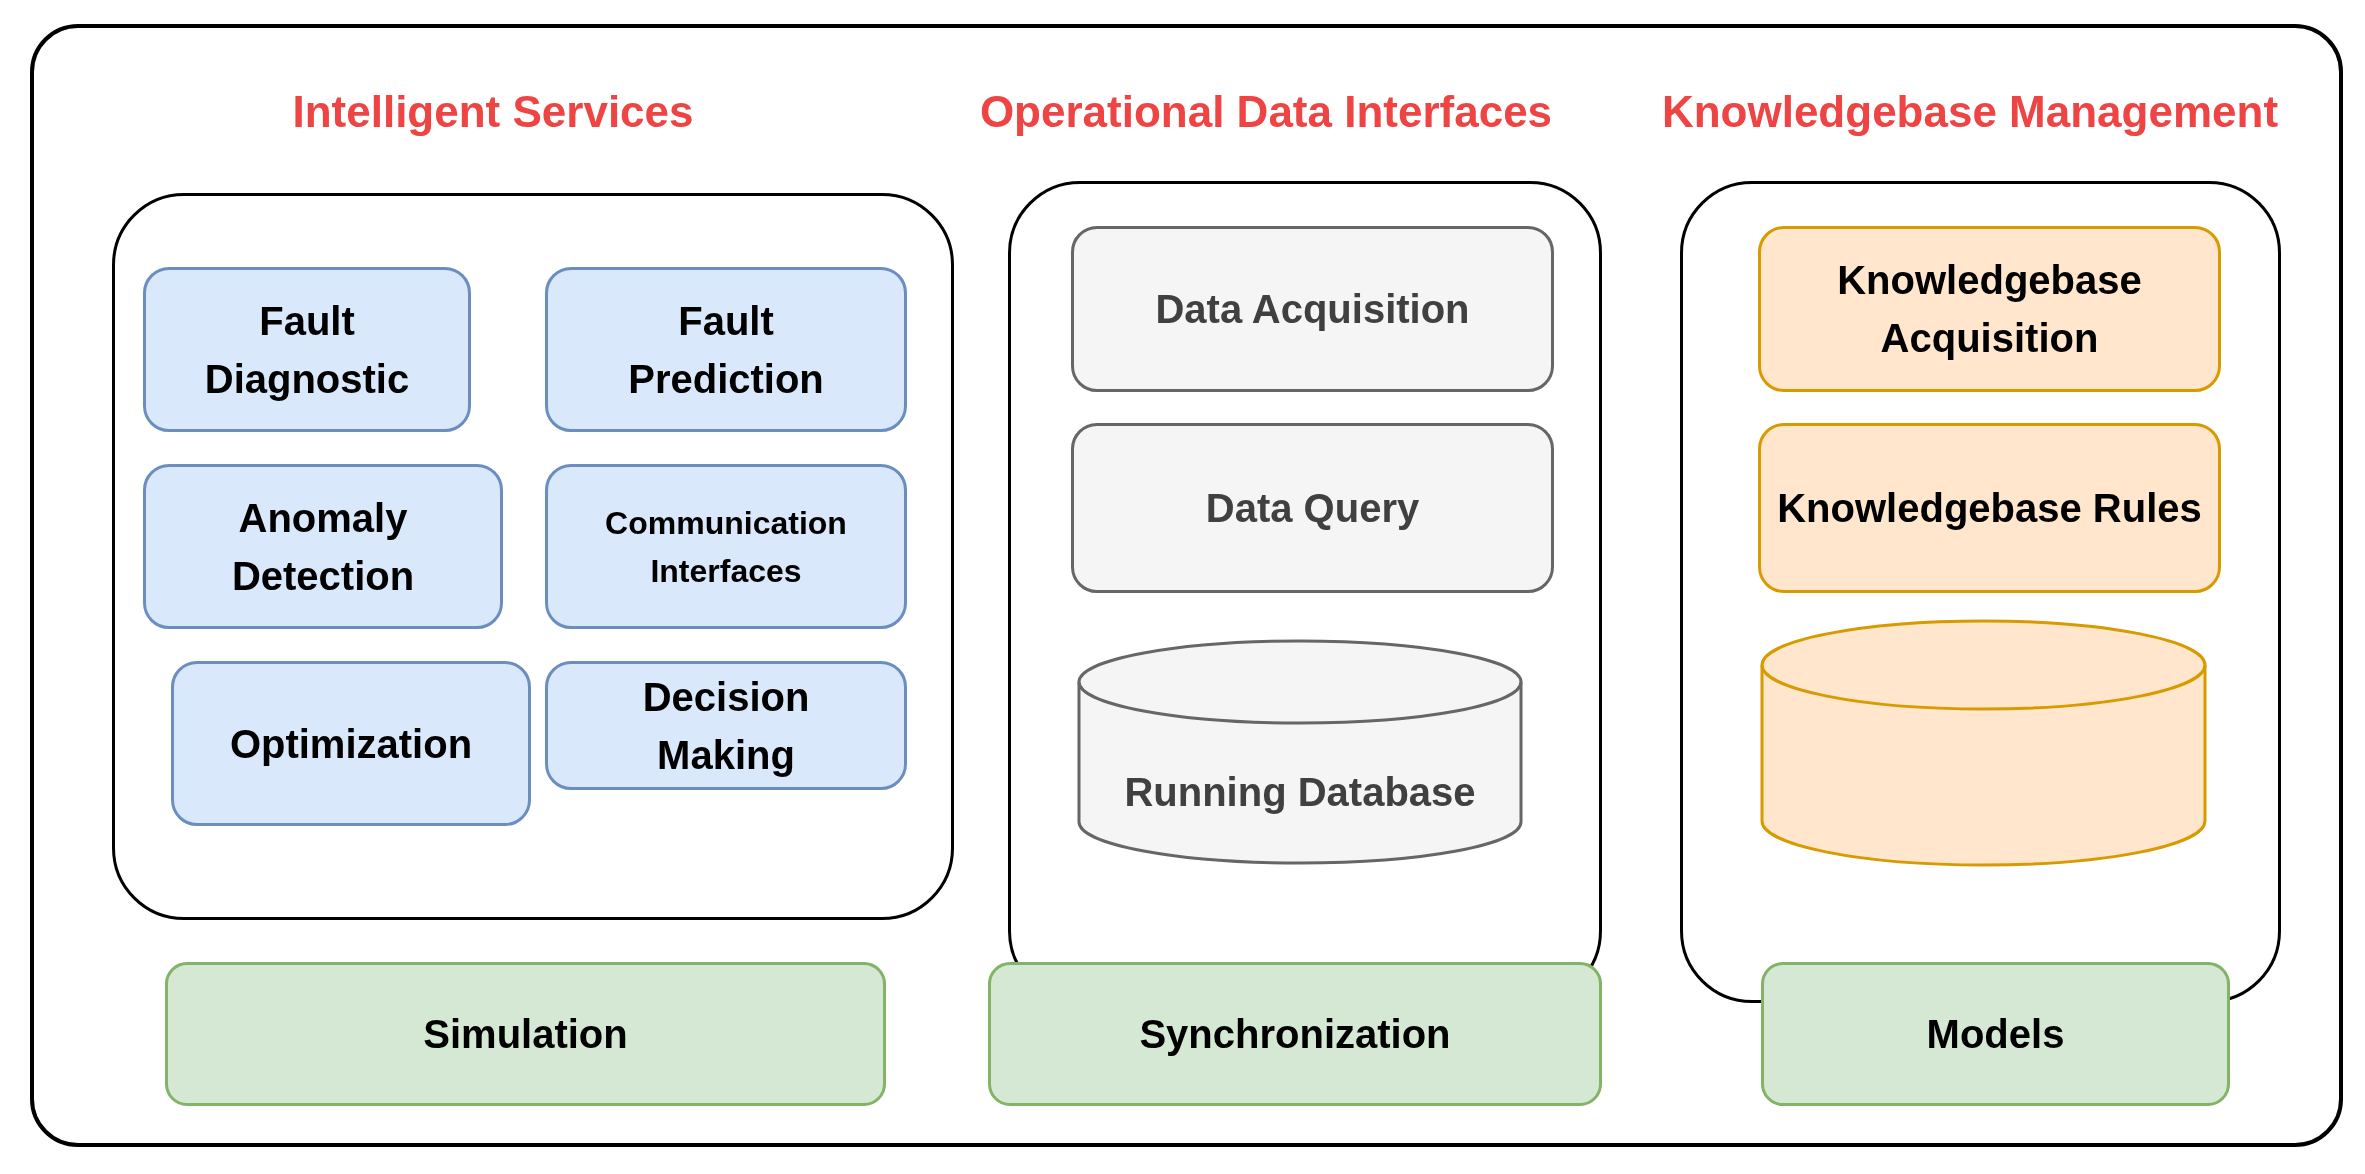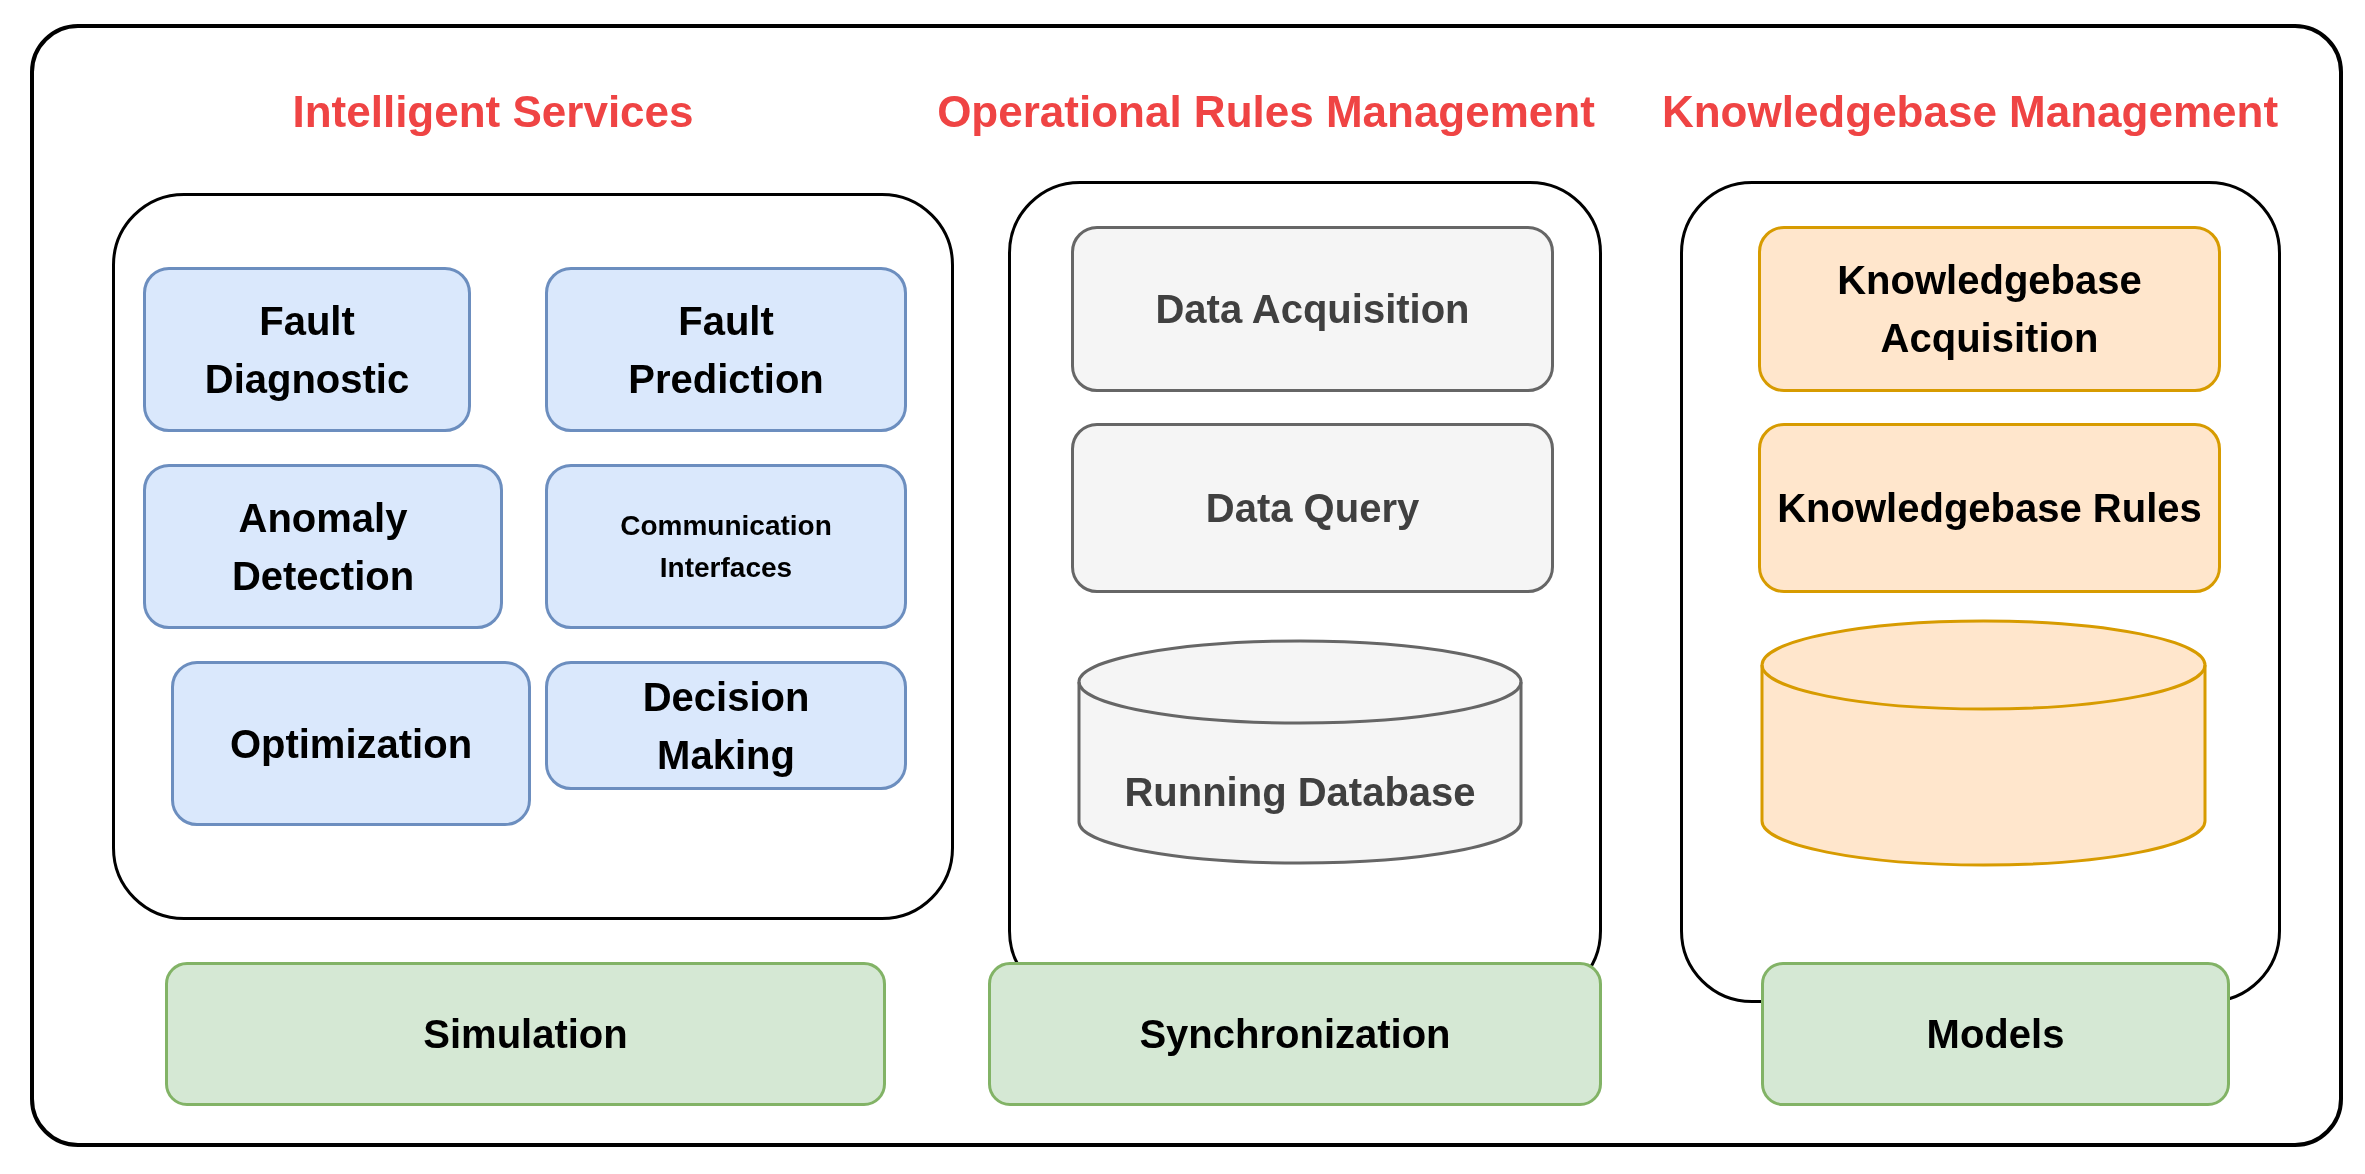--- a/index.html
+++ b/index.html
@@ -18,21 +18,21 @@
   .outer-frame{border:4px solid var(--frame-stroke);border-radius:48px;background:transparent;}
 
   .col-title{font-size:44px;font-weight:700;color:#ef4444;text-align:center;line-height:1.1;white-space:nowrap;}
 
   .group{border:3px solid var(--frame-stroke);border-radius:72px;background:#ffffff;}
 
   .node{display:flex;align-items:center;justify-content:center;text-align:center;
         font-weight:700;font-size:40px;line-height:1.45;color:#000;border-radius:26px;}
 
   .node.blue{background:var(--service-fill);border:3px solid var(--service-stroke);padding:0 38px;}
-  .node.blue.small{font-size:28px;line-height:1.5;padding:0 24px;}
+  .node.blue.small{font-size:32px;line-height:1.5;padding:0 24px;}
   .node.grey{background:var(--data-fill);border:3px solid var(--data-stroke);color:var(--data-text);padding:0 24px;}
   .node.orange{background:var(--knowledge-fill);border:3px solid var(--knowledge-stroke);padding:0 16px;}
   .node.green{background:var(--bottom-fill);border:3px solid var(--bottom-stroke);border-radius:22px;padding:0 24px;text-align:center;}
 
   .cylinder{background:transparent;}
   .cylinder svg{position:absolute;left:0;top:0;width:100%;height:100%;}
   .cyl-body-grey{fill:var(--data-fill);stroke:var(--data-stroke);stroke-width:3;}
   .cyl-rim-grey{fill:none;stroke:var(--data-stroke);stroke-width:3;}
   .cyl-body-orange{fill:var(--knowledge-fill);stroke:var(--knowledge-stroke);stroke-width:3;}
   .cyl-rim-orange{fill:none;stroke:var(--knowledge-stroke);stroke-width:3;}
@@ -40,21 +40,21 @@
   .cyl-label.greytext{color:var(--data-text);}
 </style>
 </head>
 <body>
 
 <div id="stage">
 
   <div class="abs outer-frame" style="left:30px;top:24px;width:2313px;height:1123px;"></div>
 
   <div class="abs col-title" style="left:93px;top:88px;width:800px;">Intelligent Services</div>
-  <div class="abs col-title" style="left:866px;top:88px;width:800px;">Operational Rules Management</div>
+  <div class="abs col-title" style="left:866px;top:88px;width:800px;">Operational Data Interfaces</div>
   <div class="abs col-title" style="left:1570px;top:88px;width:800px;">Knowledgebase Management</div>
 
   <div class="abs group" style="left:112px;top:193px;width:842px;height:727px;"></div>
   <div class="abs group" style="left:1008px;top:181px;width:594px;height:822px;"></div>
   <div class="abs group" style="left:1680px;top:181px;width:601px;height:822px;"></div>
 
   <div class="abs node blue" style="left:143px;top:267px;width:328px;height:165px;">Fault Diagnostic</div>
   <div class="abs node blue" style="left:545px;top:267px;width:362px;height:165px;">Fault Prediction</div>
   <div class="abs node blue" style="left:143px;top:464px;width:360px;height:165px;">Anomaly Detection</div>
   <div class="abs node blue small" style="left:545px;top:464px;width:362px;height:165px;">Communication Interfaces</div>

